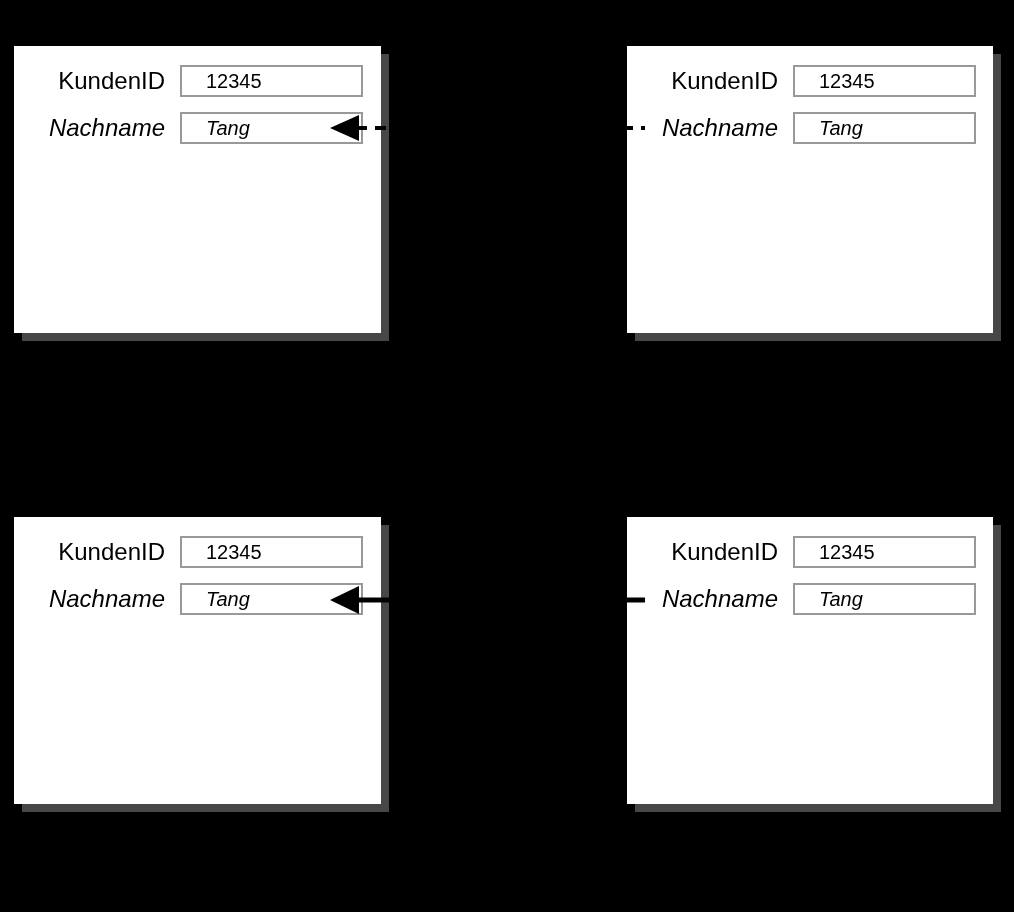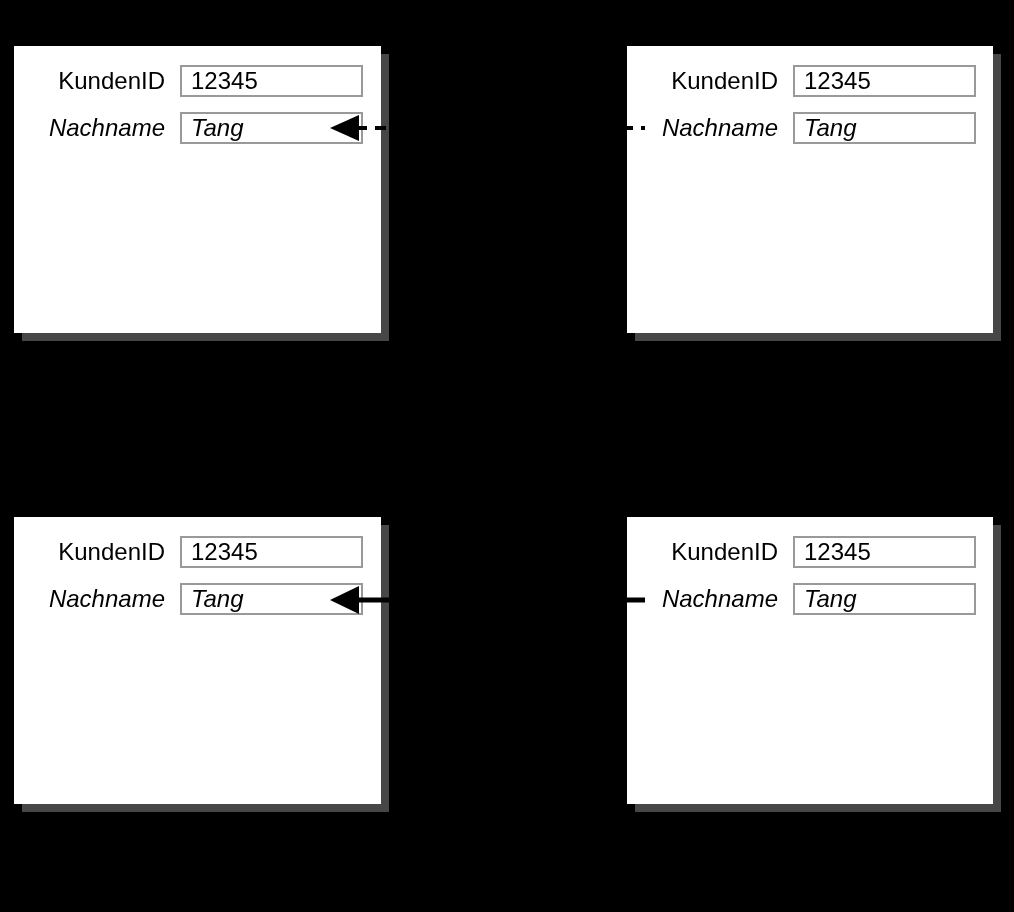--- a/index.html
+++ b/index.html
@@ -43,23 +43,23 @@
     font-size:24px;
     line-height:32px;
     margin-right:15px;
     white-space:nowrap;
   }
   .ffield{
     box-sizing:border-box;
     width:183px;height:32px;
     border:2px solid var(--field-border);
     background:var(--panel-bg);
-    font-size:24px;
+    font-size:20px;
     line-height:28px;
-    padding-left:9px;
+    padding-left:24px;
     white-space:nowrap;
     overflow:hidden;
   }
   #connector-overlay{
     position:absolute;
     left:0;top:0;
     width:1014px;height:912px;
     pointer-events:none;
     z-index:5;
   }

